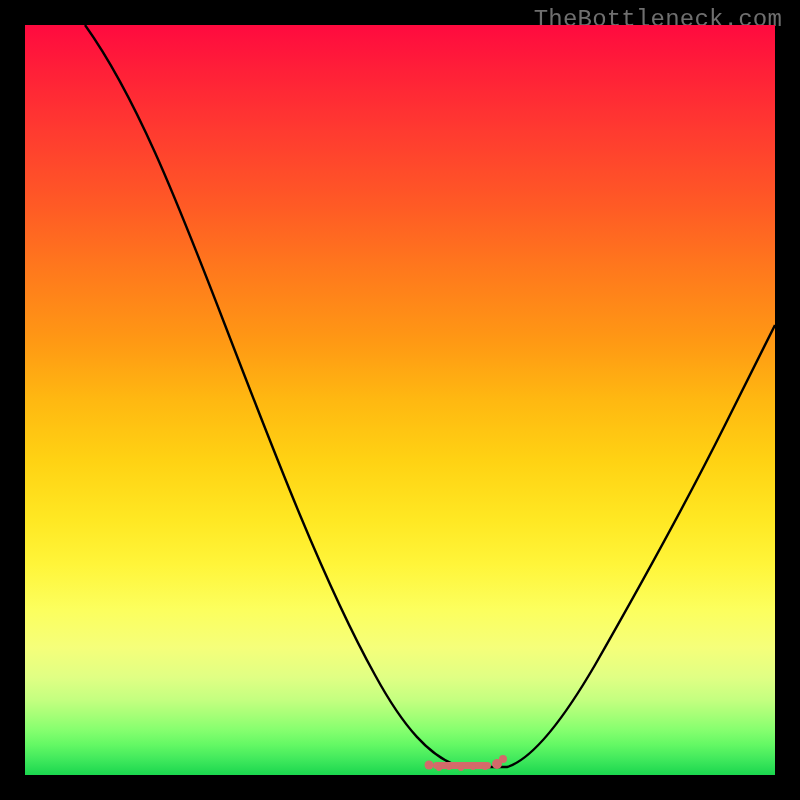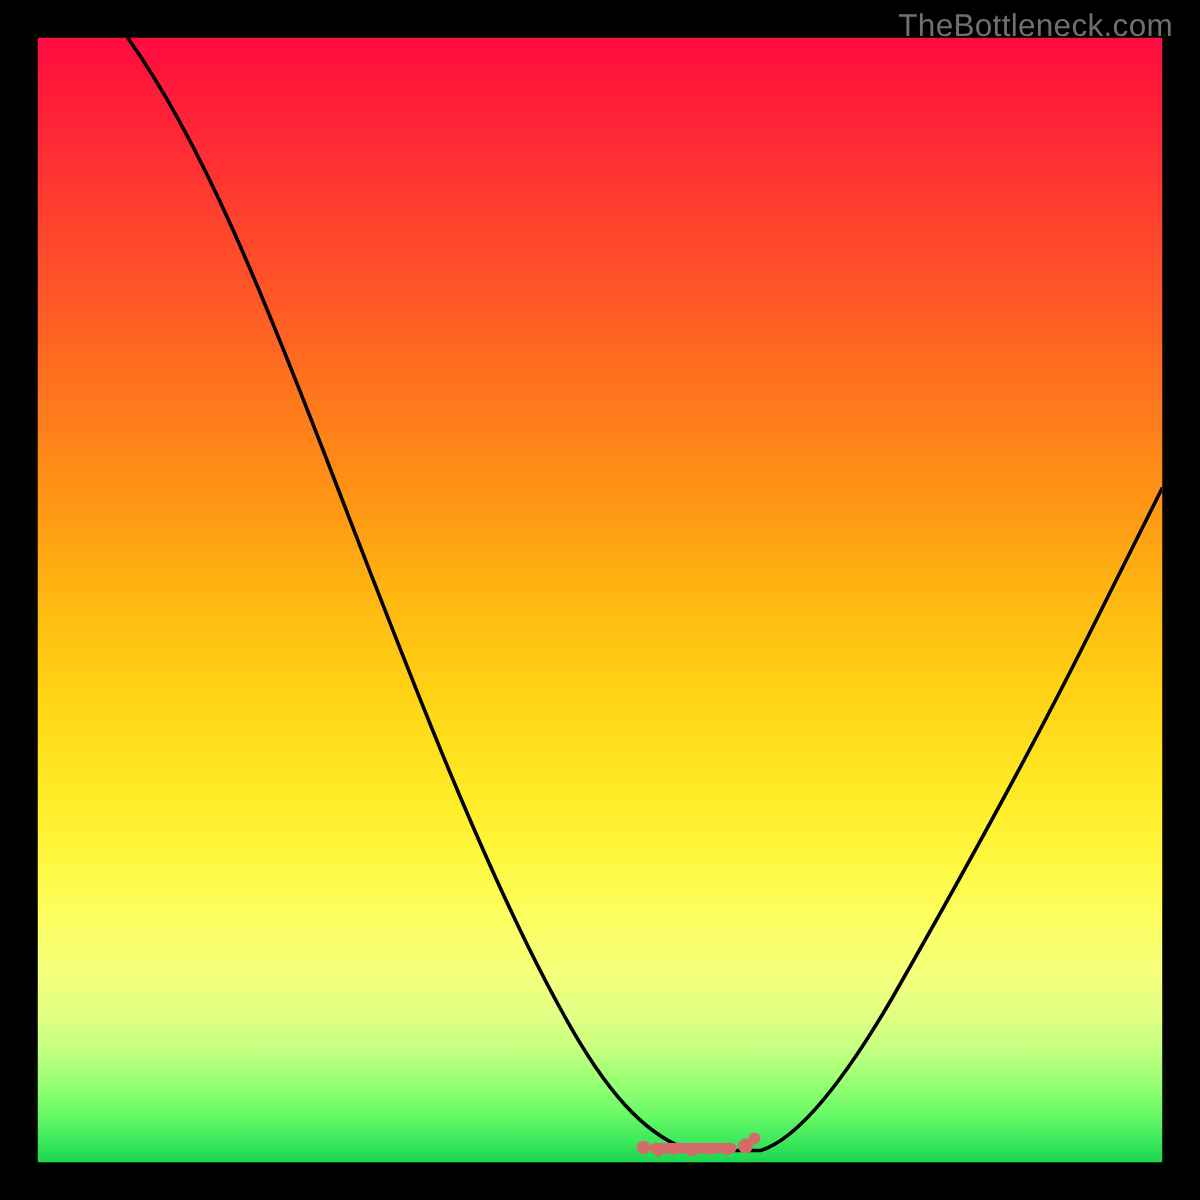--- a/index.html
+++ b/index.html
@@ -47,23 +47,24 @@
   }
   svg.curves {
     position: absolute;
     inset: 0;
   }
   .watermark {
     position: absolute;
     top: 6px;
     right: 18px;
     color: #6f6f6f;
-    font-size: 21px;
+    font-size: 24px;
     font-weight: 500;
     letter-spacing: 0.2px;
+    font-family: Liberation Mono, monospace;
   }
 </style>
 </head>
 <body>
 
 <div class="watermark">TheBottleneck.com</div>
 
 <div class="frame">
   <div class="gradient"></div>
 

